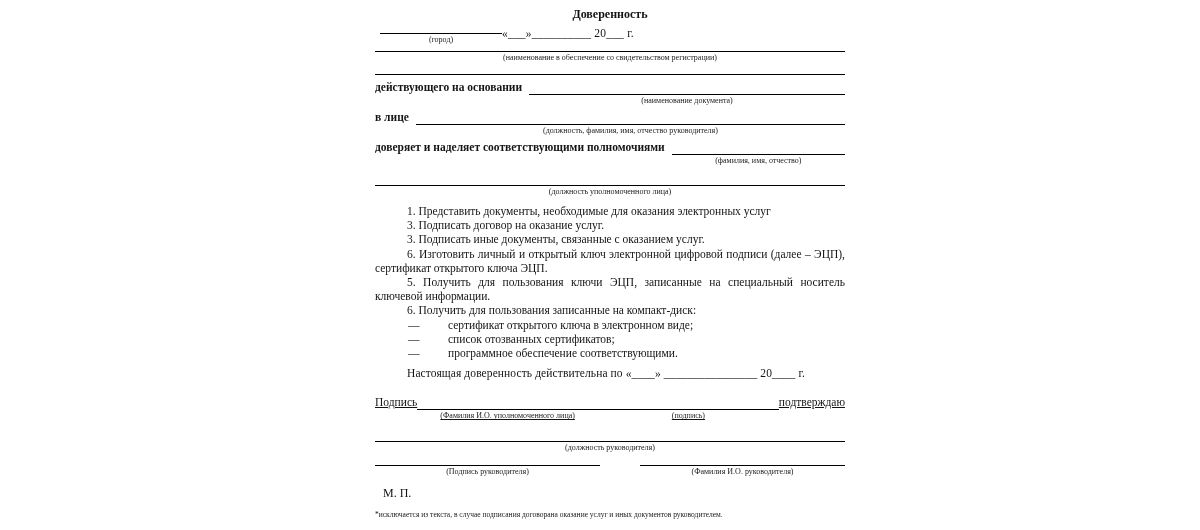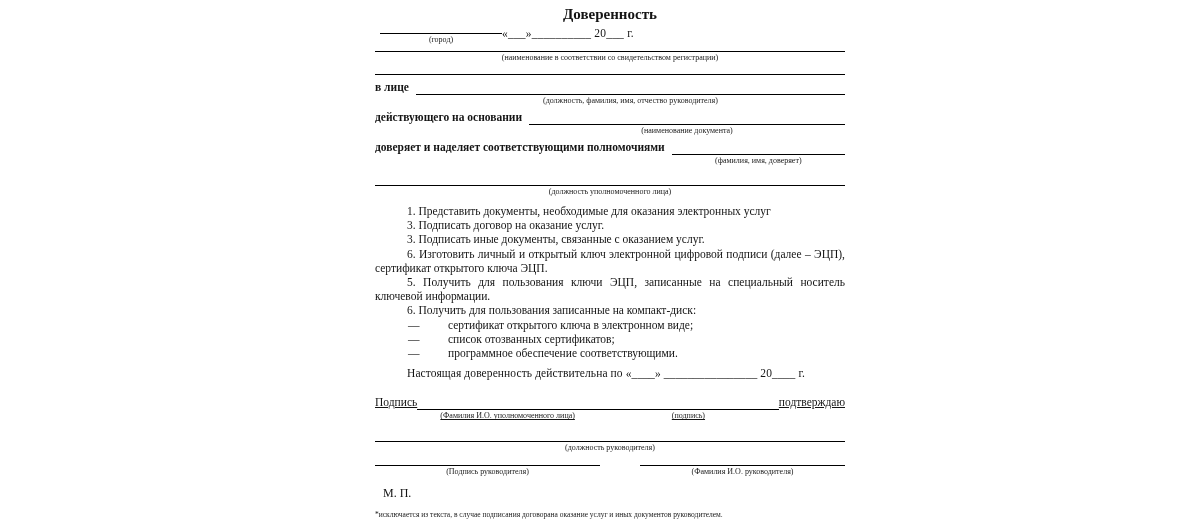--- a/index.html
+++ b/index.html
@@ -15,21 +15,21 @@
     position: absolute;
     left: 375px; top: 0;
     width: 470px;
     font-size: 11.5px;
     line-height: 14.2px;
   }
   .title {
     margin-top: 6px;
     text-align: center;
     font-weight: bold;
-    font-size: 15px;
+    font-size: 12px;
     line-height: 17px;
   }
   .stroke { border-bottom: 1px solid #000; }
   .caption {
     font-size: 8px;
     line-height: 9px;
     text-align: center;
     padding-top: 1px;
     color: #1a1a1a;
   }
@@ -115,43 +115,43 @@
   <div class="top-row">
     <div class="city-block">
       <div class="stroke"></div>
       <div class="caption">(город)</div>
     </div>
     <div class="date-field">«___»__________ 20___ г.</div>
   </div>
 
   <div class="fw-line m-org">
     <div class="stroke"></div>
-    <div class="caption">(наименование в соответствии со свидетельством регистрации)</div>
+    <div class="caption">(наименование в обеспечение со свидетельством регистрации)</div>
   </div>
 
   <div class="fw-line m-blank">
     <div class="stroke"></div>
+  </div>
+
+  <div class="label-line">
+    <span class="lbl">действующего на основании</span>
+    <span class="stroke"></span>
+    <span class="caption">(наименование документа)</span>
   </div>
 
   <div class="label-line">
     <span class="lbl">в лице</span>
     <span class="stroke"></span>
     <span class="caption">(должность, фамилия, имя, отчество руководителя)</span>
   </div>
 
   <div class="label-line">
-    <span class="lbl">действующего на основании</span>
-    <span class="stroke"></span>
-    <span class="caption">(наименование документа)</span>
-  </div>
-
-  <div class="label-line">
     <span class="lbl">доверяет и наделяет соответствующими полномочиями</span>
     <span class="stroke"></span>
-    <span class="caption">(фамилия, имя, доверяет)</span>
+    <span class="caption">(фамилия, имя, отчество)</span>
   </div>
 
   <div class="fw-line m-pos">
     <div class="stroke"></div>
     <div class="caption">(должность уполномоченного лица)</div>
   </div>
 
 
   <div class="powers">
     <p>1. Представить документы, необходимые для оказания электронных услуг</p>

